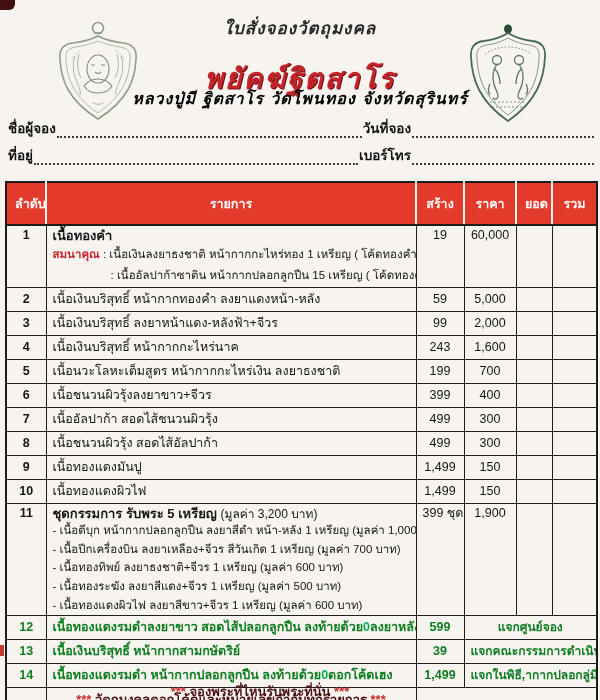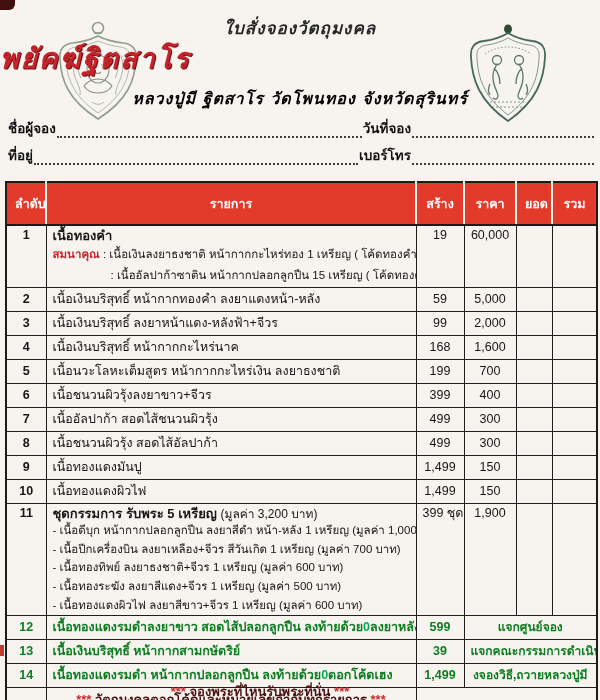--- a/index.html
+++ b/index.html
@@ -6,21 +6,21 @@
   .page{position:relative;width:600px;height:700px;background:#f7f4f0;
         font-family:"Liberation Sans",sans-serif;overflow:hidden;color:#161616;}
 
   
   .artifact-tl{position:absolute;top:0;left:0;width:15px;height:10px;background:#41100e;border-bottom-right-radius:6px;}
   .artifact-left{position:absolute;top:645px;left:0;width:4px;height:11px;background:#c23b32;}
 
   
   .form-title{position:absolute;top:14px;left:0;right:0;text-align:center;
       font-family:Liberation Sans, sans-serif;font-style:italic;font-weight:700;font-size:17px;color:#272727;letter-spacing:1px;}
-  .series-title{position:absolute;top:36px;left:0;right:0;text-align:left;
+  .series-title{position:absolute;top:56px;left:0;right:0;text-align:center;
       font-family:"DejaVu Serif",serif;font-style:italic;font-weight:800;font-size:28px;
       color:#c5242b;text-shadow:1px 1px 0 #6f0f14;letter-spacing:2px;}
   .subtitle{position:absolute;top:86px;left:0;right:0;text-align:center;
       font-family:"DejaVu Serif",serif;font-style:italic;font-weight:700;font-size:16px;color:#000000;letter-spacing:1px;}
   .emblem{position:absolute;}
   .emblem-left{top:20px;left:48px;}
   .emblem-right{top:24px;left:460px;}
 
   
   .fline{position:absolute;left:8px;right:5px;display:flex;align-items:flex-end;
@@ -185,21 +185,21 @@
           <td class="cmade">99</td>
           <td class="cprice">2,000</td>
           <td class="ctot"></td>
           <td class="csum"></td>
         </tr>
         <tr>
           <td class="cnum">4</td>
           <td class="">
             <div class="iname">เนื้อเงินบริสุทธิ์ หน้ากากกะไหร่นาค</div>
           </td>
-          <td class="cmade">168</td>
+          <td class="cmade">243</td>
           <td class="cprice">1,600</td>
           <td class="ctot"></td>
           <td class="csum"></td>
         </tr>
         <tr>
           <td class="cnum">5</td>
           <td class="">
             <div class="iname">เนื้อนวะโลหะเต็มสูตร หน้ากากกะไหร่เงิน ลงยาธงชาติ</div>
           </td>
           <td class="cmade">199</td>
@@ -281,21 +281,21 @@
         <tr class="greenrow">
           <td class="cnum">13</td>
           <td class="">เนื้อเงินบริสุทธิ์ หน้ากากสามกษัตริย์</td>
           <td class="cmade">39</td>
           <td class="note-cell" colspan="3">แจกคณะกรรมการดำเนินงาน</td>
         </tr>
         <tr class="greenrow">
           <td class="cnum">14</td>
           <td class="">เนื้อทองแดงรมดำ หน้ากากปลอกลูกปืน ลงท้ายด้วย<span class="zero">0</span>ตอกโค้ดเฮง</td>
           <td class="cmade">1,499</td>
-          <td class="note-cell" colspan="3">งจองวิธี,ถวายหลวงปู่มี</td>
+          <td class="note-cell" colspan="3">แจกในพิธี,ากากปลอกลู่มี</td>
         </tr>
         <tr>
           <td class="noborder"></td>
           <td class="noborder">
             <div class="redline1"><span class="stars">*** </span>วัตถุมงคลตอกโค้ดและหมายเลขกำกับทุกรายการ<span class="stars"> ***</span></div>
           </td>
           <td class="open-cell" colspan="4"></td>
         </tr>
       </tbody>
   </table>

